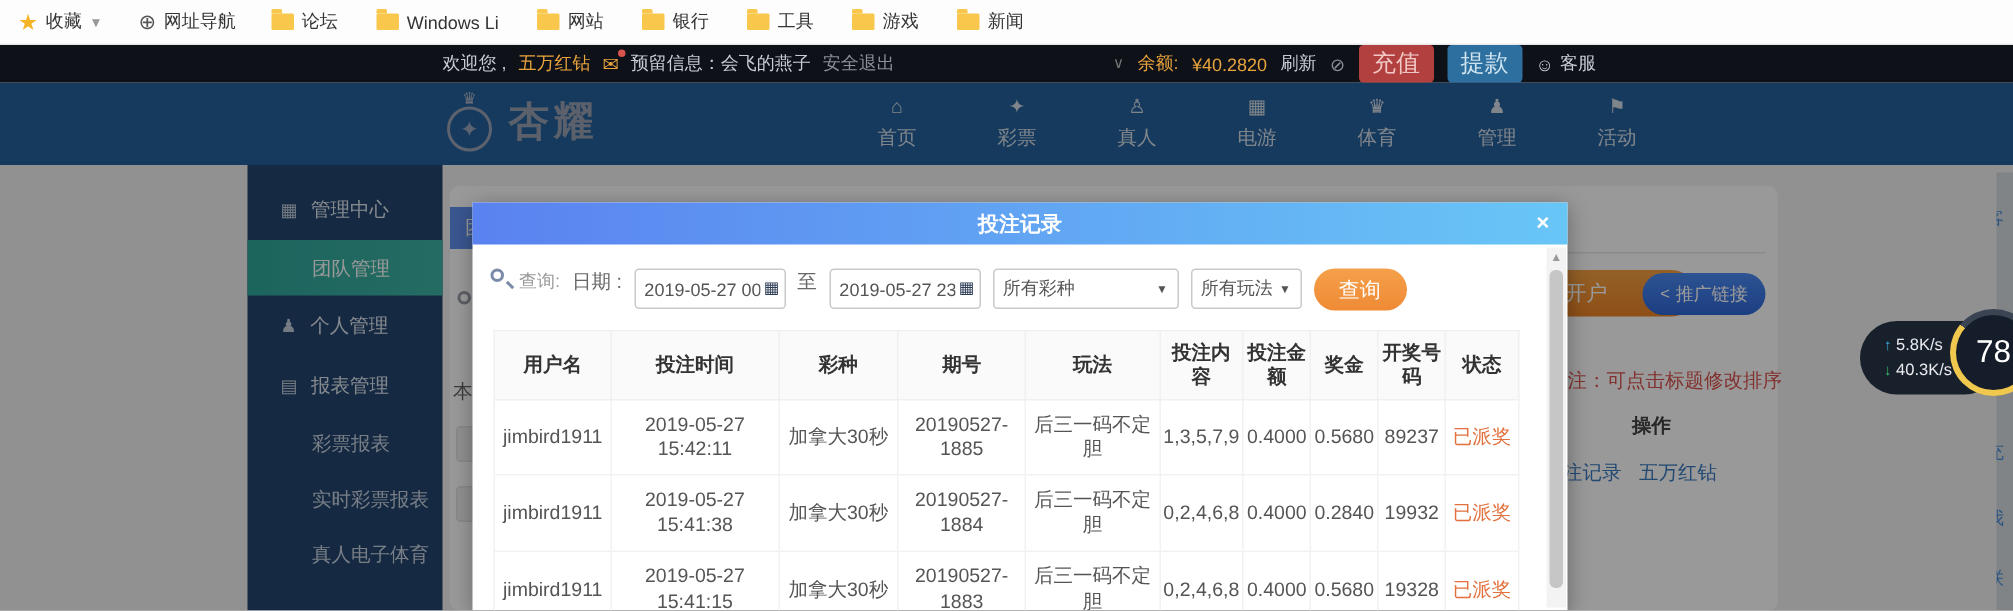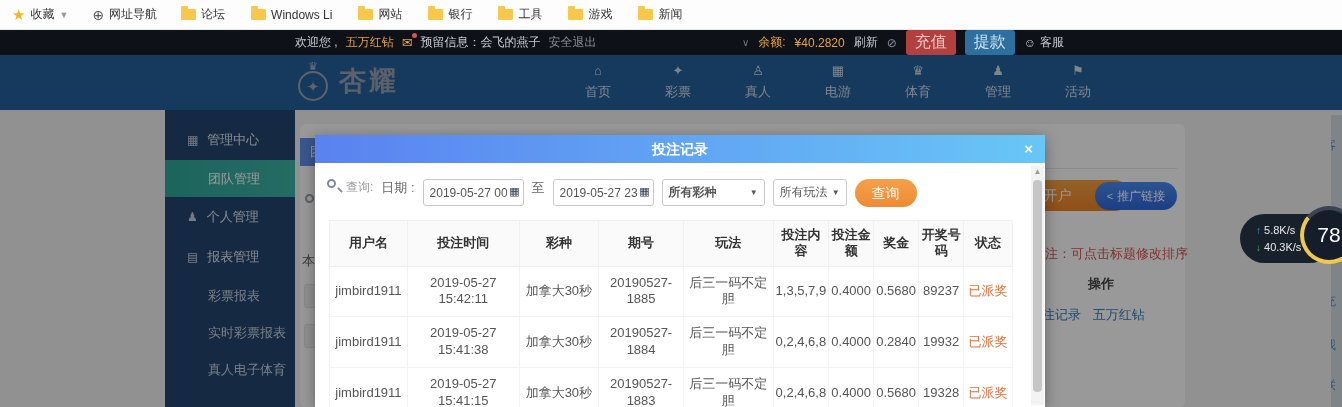--- a/index.html
+++ b/index.html
@@ -87,21 +87,21 @@
   .search-row { display:flex; align-items:flex-start; gap:8px; padding:16px 0 0 12px; font-size:13px; color:#666; }
   .mag { width:9px; height:9px; border:2px solid #7a8aa8; border-radius:50%; position:relative; display:inline-block; margin-right:2px; }
   .mag::after { content:""; position:absolute; left:8px; top:8px; width:6px; height:2px; background:#7a8aa8; transform:rotate(45deg); }
   .q-label { color:#999; font-size:12px; }
   .date-input { width:101px; height:27px; border:1px solid #c9c9c9; border-radius:3px; font-size:12px; color:#555;
     padding:0 16px 0 6px; font-family:"Liberation Sans",sans-serif; }
   .input-wrap { position:relative; display:inline-block; }
   .input-wrap .cal { position:absolute; right:4px; top:6px; font-size:11px; color:#2b3a55; pointer-events:none; }
   .select-box { height:27px; border:1px solid #c9c9c9; border-radius:3px; background:#fff; font-size:12px; color:#555;
     display:flex; align-items:center; justify-content:space-between; padding:0 6px; cursor:pointer; }
-  .sel-lottery { width:103px;font-weight:bold; }
+  .sel-lottery { width:124px; }
   .sel-play { width:74px; }
   .select-box .arrow { font-size:8px; color:#555; }
   .btn-query { width:62px; height:28px; border-radius:15px; background:linear-gradient(180deg,#f5a04a,#ef8a35);
     color:#fff; font-size:14px; text-align:center; line-height:28px; cursor:pointer; }
   .bet-table { border-collapse:collapse; margin:13px 0 0 14px; width:684px; font-size:13px;
     border:1px solid #ededed; }
   .bet-table th { font-weight:bold; color:#333; background:#fafafa; padding:6px 2px; border:1px solid #f0f0f0;
     line-height:1.25; cursor:pointer; }
   .bet-table td { color:#555; text-align:center; padding:8px 2px; border:1px solid #f2f2f2; line-height:1.3; }
   .c-status { color:#e2713d !important; }

